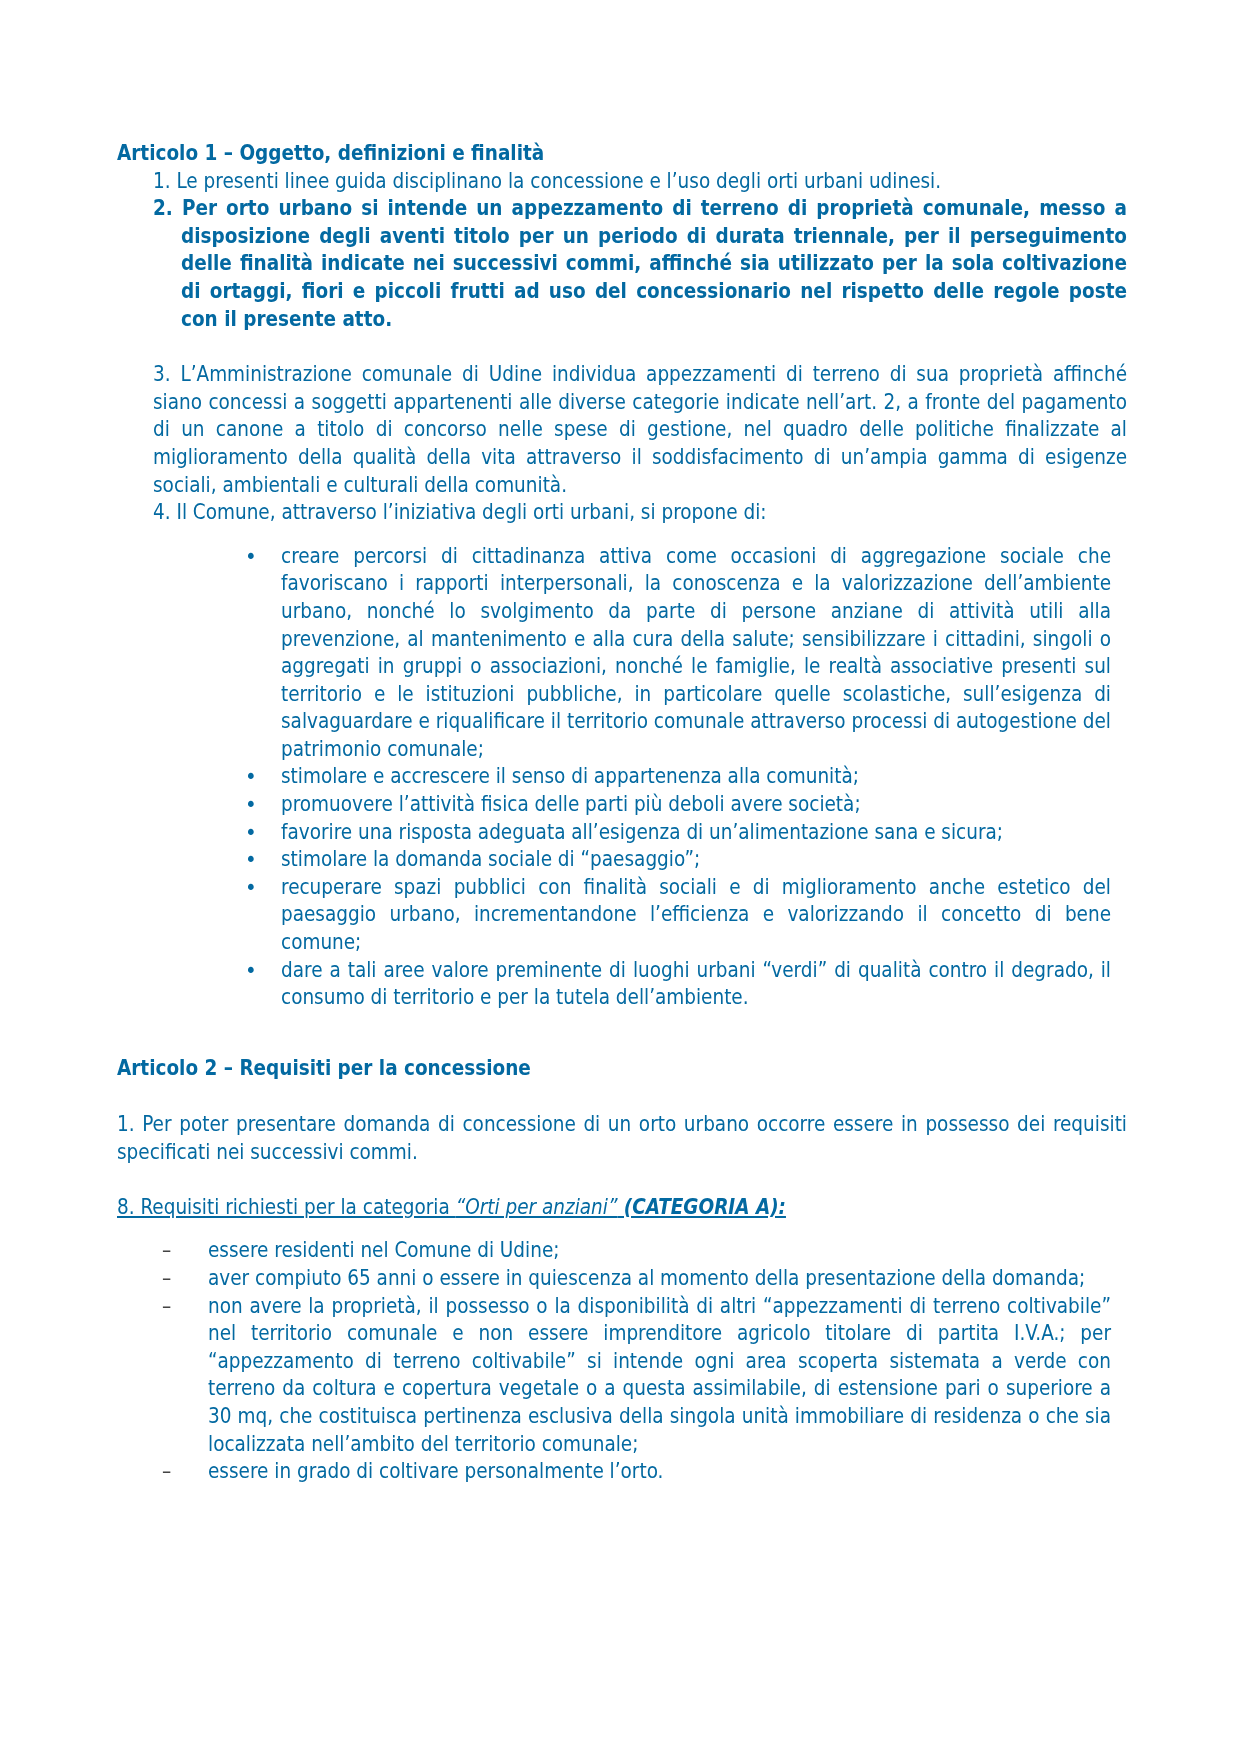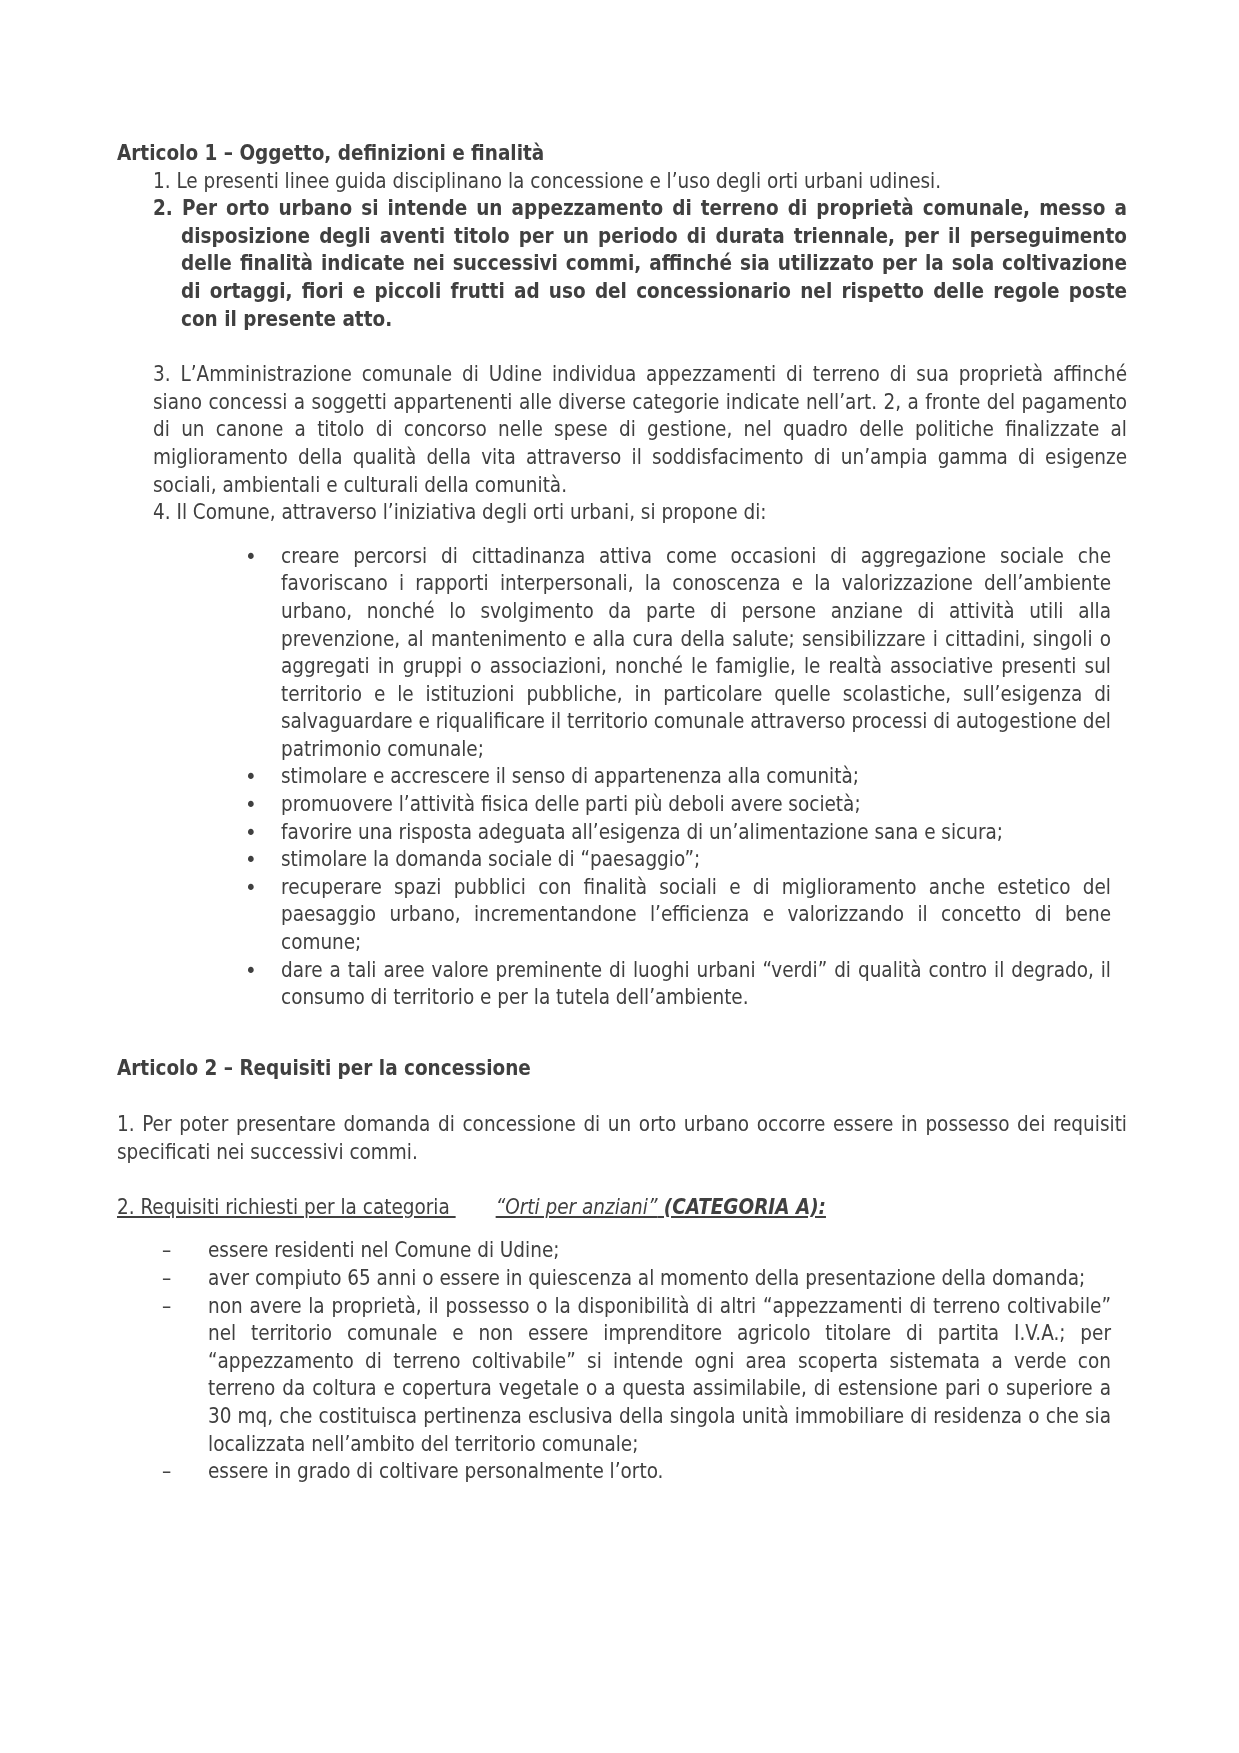--- a/index.html
+++ b/index.html
@@ -1,36 +1,36 @@
 <!DOCTYPE html>
 <html><head>
 <meta charset="utf-8">
 <style>
   html, body { margin: 0; padding: 0; background: #ffffff; }
   body { width: 1239px; height: 1753px; position: relative; overflow: hidden; }
   .page {
     position: absolute; left: 117px; top: 140px; width: 1010px;
     font-family: "DejaVu Sans Condensed", "Liberation Sans Narrow", "DejaVu Sans", sans-serif;
     font-stretch: condensed;
-    font-size: 20.5px; line-height: 27.6px; color: #404040;
+    font-size: 20.5px; line-height: 27.6px; color: #0369a1;
   }
   .h { font-weight: bold; margin: 0; }
   p { margin: 0; }
   .just { text-align: justify; margin-top: 28px; }
   .num-item { padding-left: 36px; text-indent: -0px; }
   .hang { padding-left: 64px; text-indent: -28px; text-align: justify; font-weight: bold; }
   ul.bullets { list-style: none; margin: 16px; padding: 0 0 0 148px; }
   ul.bullets li { position: relative; text-align: justify; }
   ul.bullets li::before { content: "\2022"; position: absolute; left: -36px; top: 0; font-size: 22px; }
   ul.dashes { list-style: none; margin: 16px; padding: 0 0 0 75px; }
   ul.dashes li { position: relative; text-align: justify; }
   ul.dashes li::before { content: "\2013"; position: absolute; left: -46px; top: 0; color: #444; }
   .gap { height: 27.6px; }
   .ul { text-decoration: underline; }
-  .it { font-style: italic; margin-left: 40px; }
+  .it { font-style: italic; }
   .bi { font-weight: bold; font-style: italic; }
 </style>
 </head>
 <body>
 
 <div class="page">
   <p class="h">Articolo 1 – Oggetto, definizioni e finalità</p>
 
   <p class="num-item">1. Le presenti linee guida disciplinano la concessione e l’uso degli orti urbani udinesi.</p>
   <p class="hang">2. Per orto urbano si intende un appezzamento di terreno di proprietà comunale, messo a disposizione degli aventi titolo per un periodo di durata triennale, per il perseguimento delle finalità indicate nei successivi commi, affinché sia utilizzato per la sola coltivazione di ortaggi, fiori e piccoli frutti ad uso del concessionario nel rispetto delle regole poste con il presente atto.</p>
@@ -47,21 +47,21 @@
     <li>dare a tali aree valore preminente di luoghi urbani “verdi” di qualità contro il degrado, il consumo di territorio e per la tutela dell’ambiente.</li>
   </ul>
 
   <div class="gap"></div>
 
   <p class="h">Articolo 2 – Requisiti per la concessione</p>
   <p class="just">1. Per poter presentare domanda di concessione di un orto urbano occorre essere in possesso dei requisiti specificati nei successivi commi.</p>
 
   <div class="gap"></div>
 
-  <p class="ul"><span>2. Requisiti richiesti per la categoria </span><span class="it">“Orti per anziani”</span><span class="bi"> (CATEGORIA A):</span></p>
+  <p class="ul"><span>8. Requisiti richiesti per la categoria </span><span class="it">“Orti per anziani”</span><span class="bi"> (CATEGORIA A):</span></p>
 
   <ul class="dashes">
     <li>essere residenti nel Comune di Udine;</li>
     <li>aver compiuto 65 anni o essere in quiescenza al momento della presentazione della domanda;</li>
     <li>non avere la proprietà, il possesso o la disponibilità di altri “appezzamenti di terreno coltivabile” nel territorio comunale e non essere imprenditore agricolo titolare di partita I.V.A.; per “appezzamento di terreno coltivabile” si intende ogni area scoperta sistemata a verde con terreno da coltura e copertura vegetale o a questa assimilabile, di estensione pari o superiore a 30 mq, che costituisca pertinenza esclusiva della singola unità immobiliare di residenza o che sia localizzata nell’ambito del territorio comunale;</li>
     <li>essere in grado di coltivare personalmente l’orto.</li>
   </ul>
 </div>
 
 </body></html>

